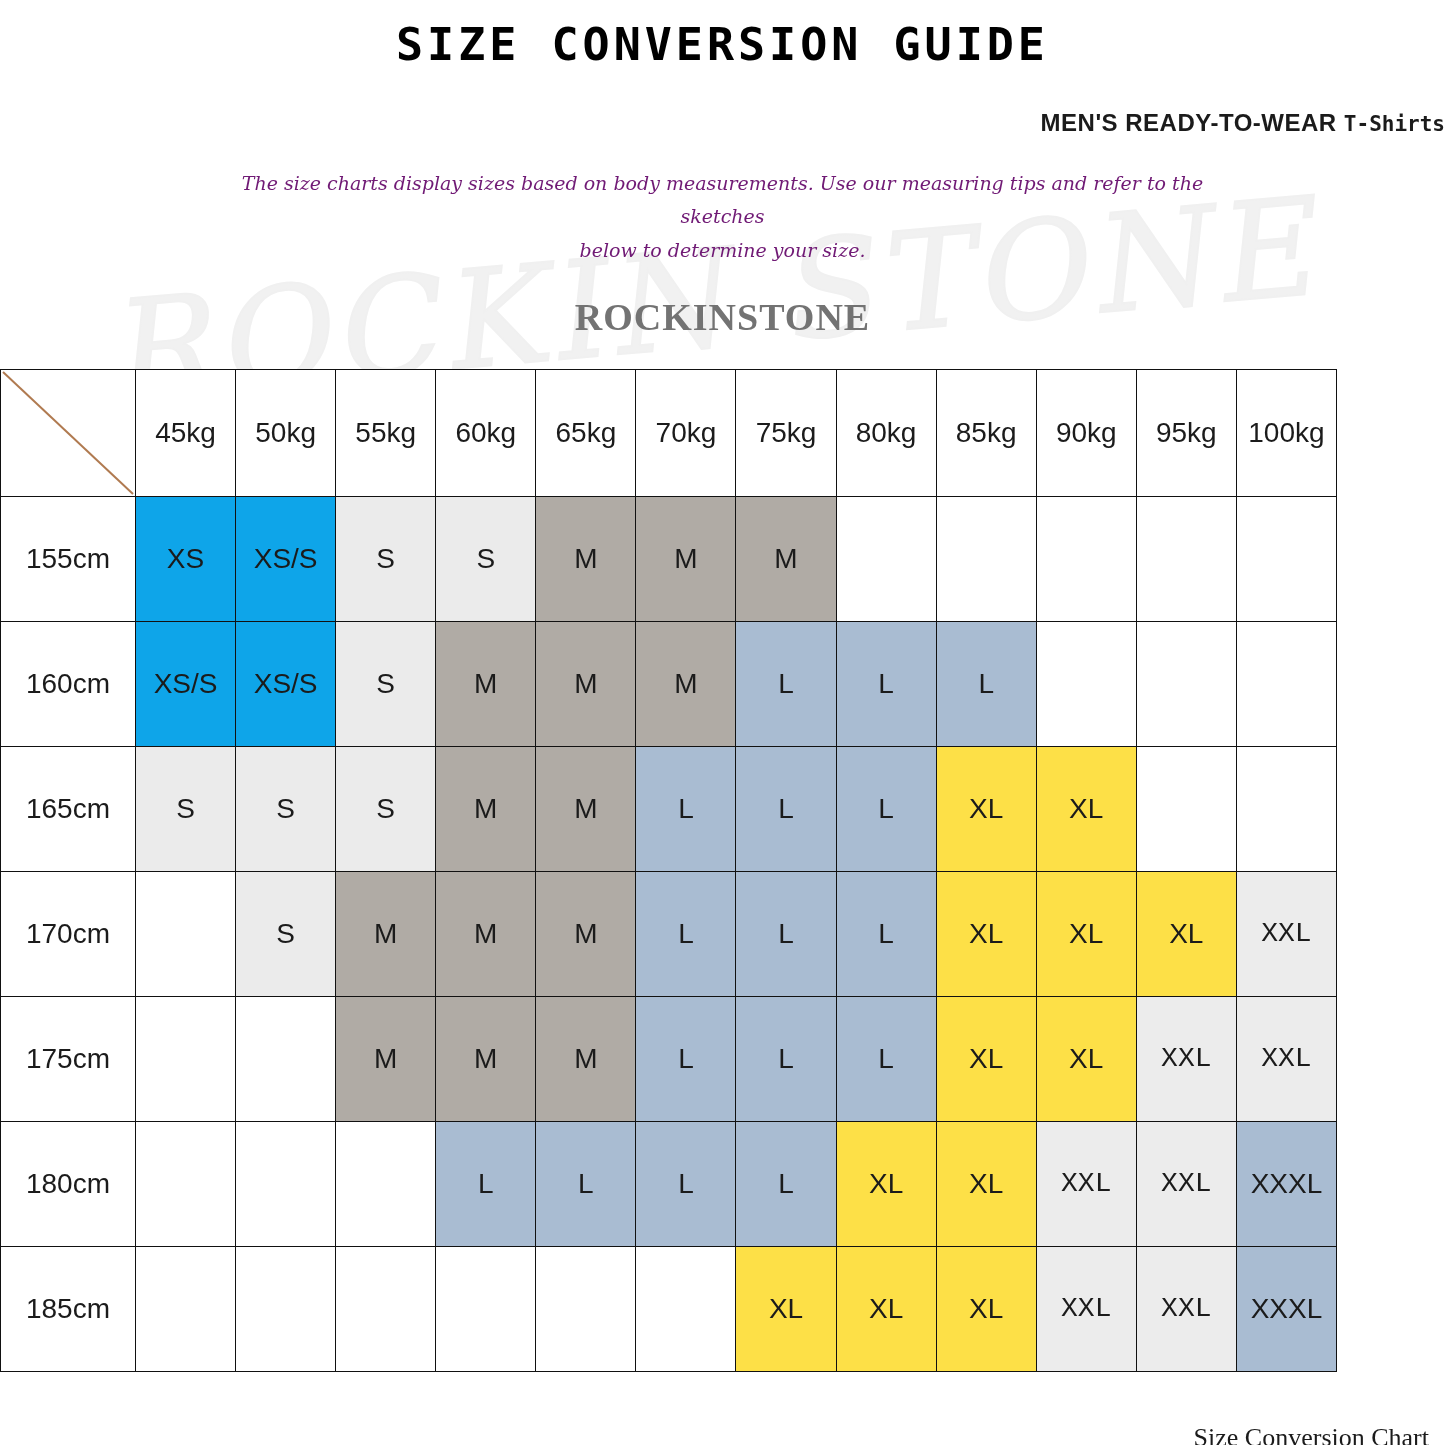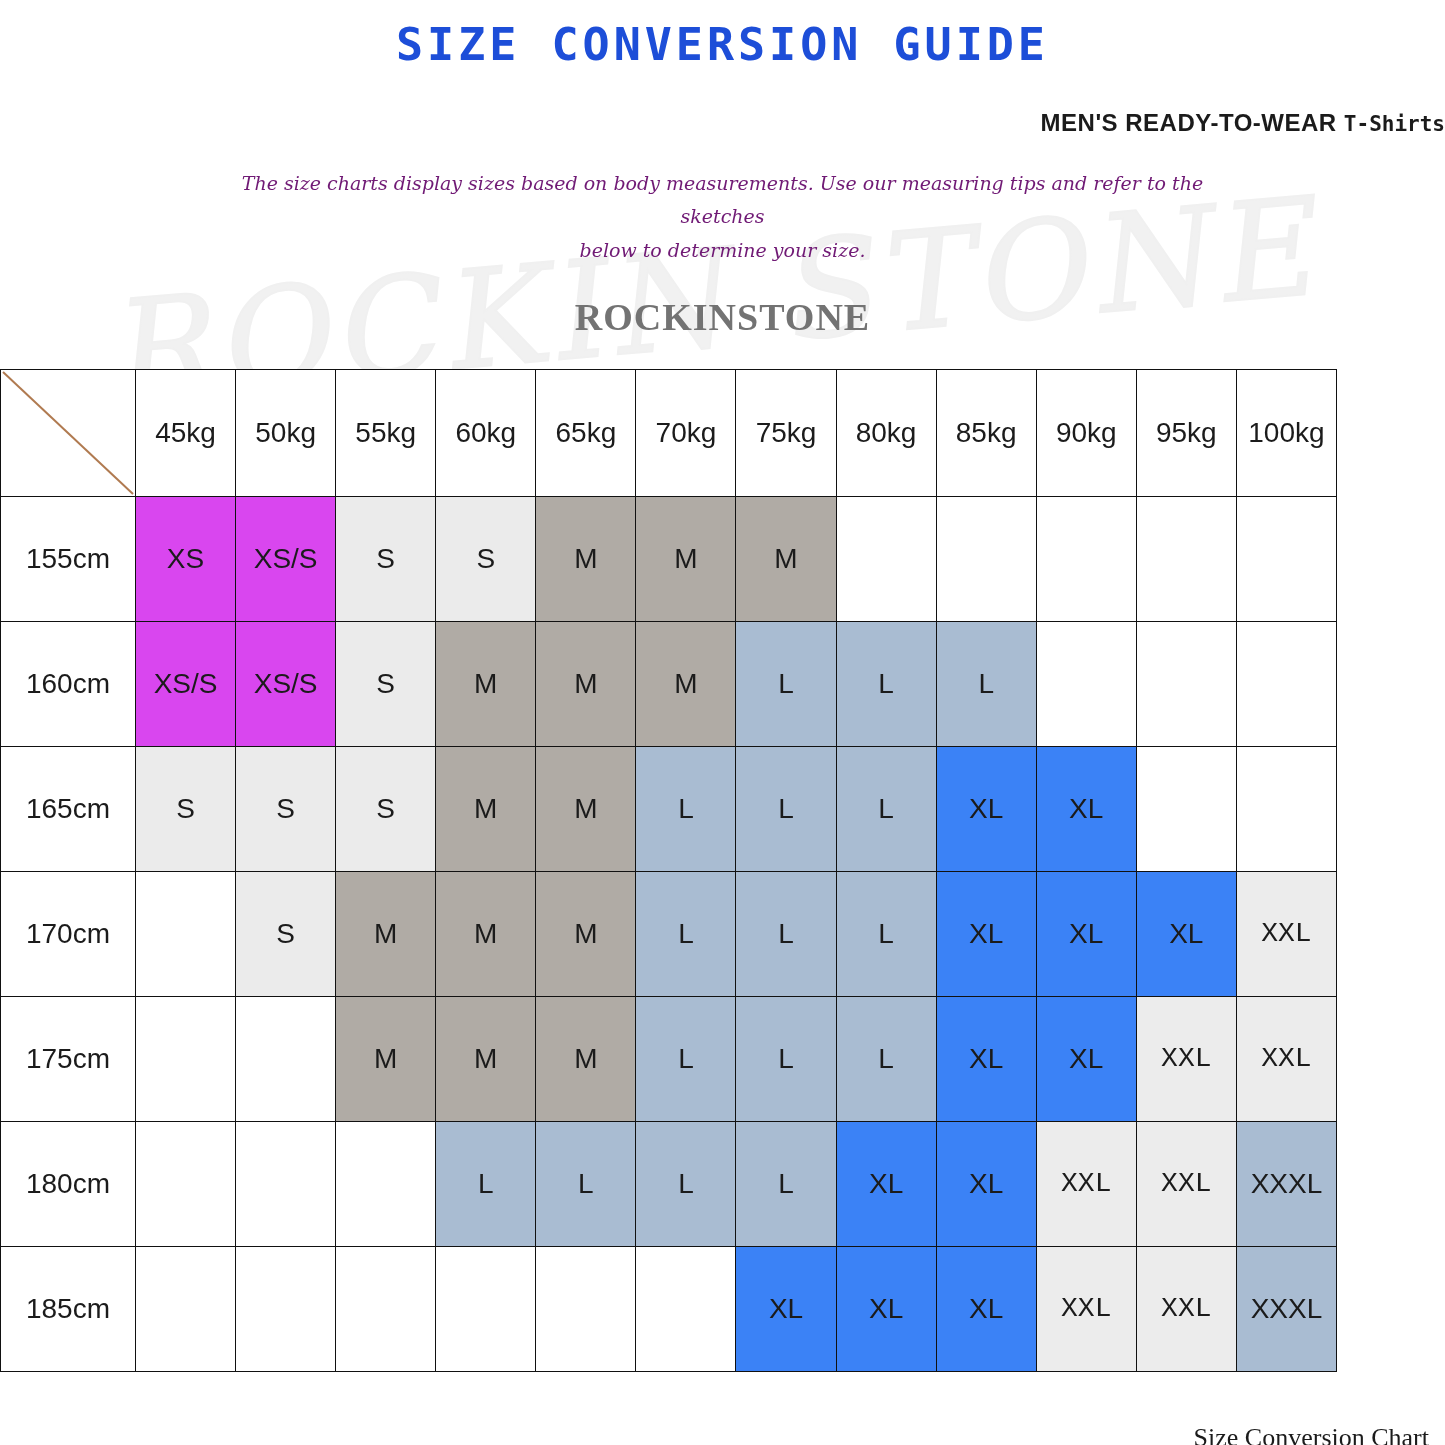--- a/index.html
+++ b/index.html
@@ -46,21 +46,21 @@
     position: relative;
     z-index: 2;
   }
   h1.title {
     text-align: center;
     font-family: "DejaVu Sans Mono", monospace;
     font-size: 45px;
     font-weight: bold;
     letter-spacing: 4px;
     margin: 18px 0 0 0;
-    color: #1d4ed8;
+    color: #000000;
   }
   .subtitle {
     text-align: right;
     margin-top: 38px;
     font-size: 24px;
     font-weight: bold;
     color: #1b1b1b;
     letter-spacing: 0.5px;
   }
   .subtitle .cat {
@@ -118,25 +118,25 @@
   }
   th.colhead, td.rowhead {
     font-size: 28px;
     color: #1b1b1b;
     background: #ffffff;
   }
   td.rowhead {
     width: 134px;
   }
   .c-empty { background: #ffffff; }
-  .c-xs    { background: #d946ef; }
+  .c-xs    { background: #0ea5e9; }
   .c-s     { background: #ebebeb; }
   .c-m     { background: #b0aba5; }
   .c-l     { background: #a9bcd2; }
-  .c-xl    { background: #3b82f6; }
+  .c-xl    { background: #fde047; }
   .c-xxl   { background: #ececec; font-family: Liberation Mono, monospace; }
   .c-xxxl  { background: #a9bcd2; }
   .footer-caption {
     position: absolute;
     right: 16px;
     bottom: 10px;
     font-family: "Liberation Serif", serif;
     font-size: 26px;
     color: #1b1b1b;
     z-index: 3;

